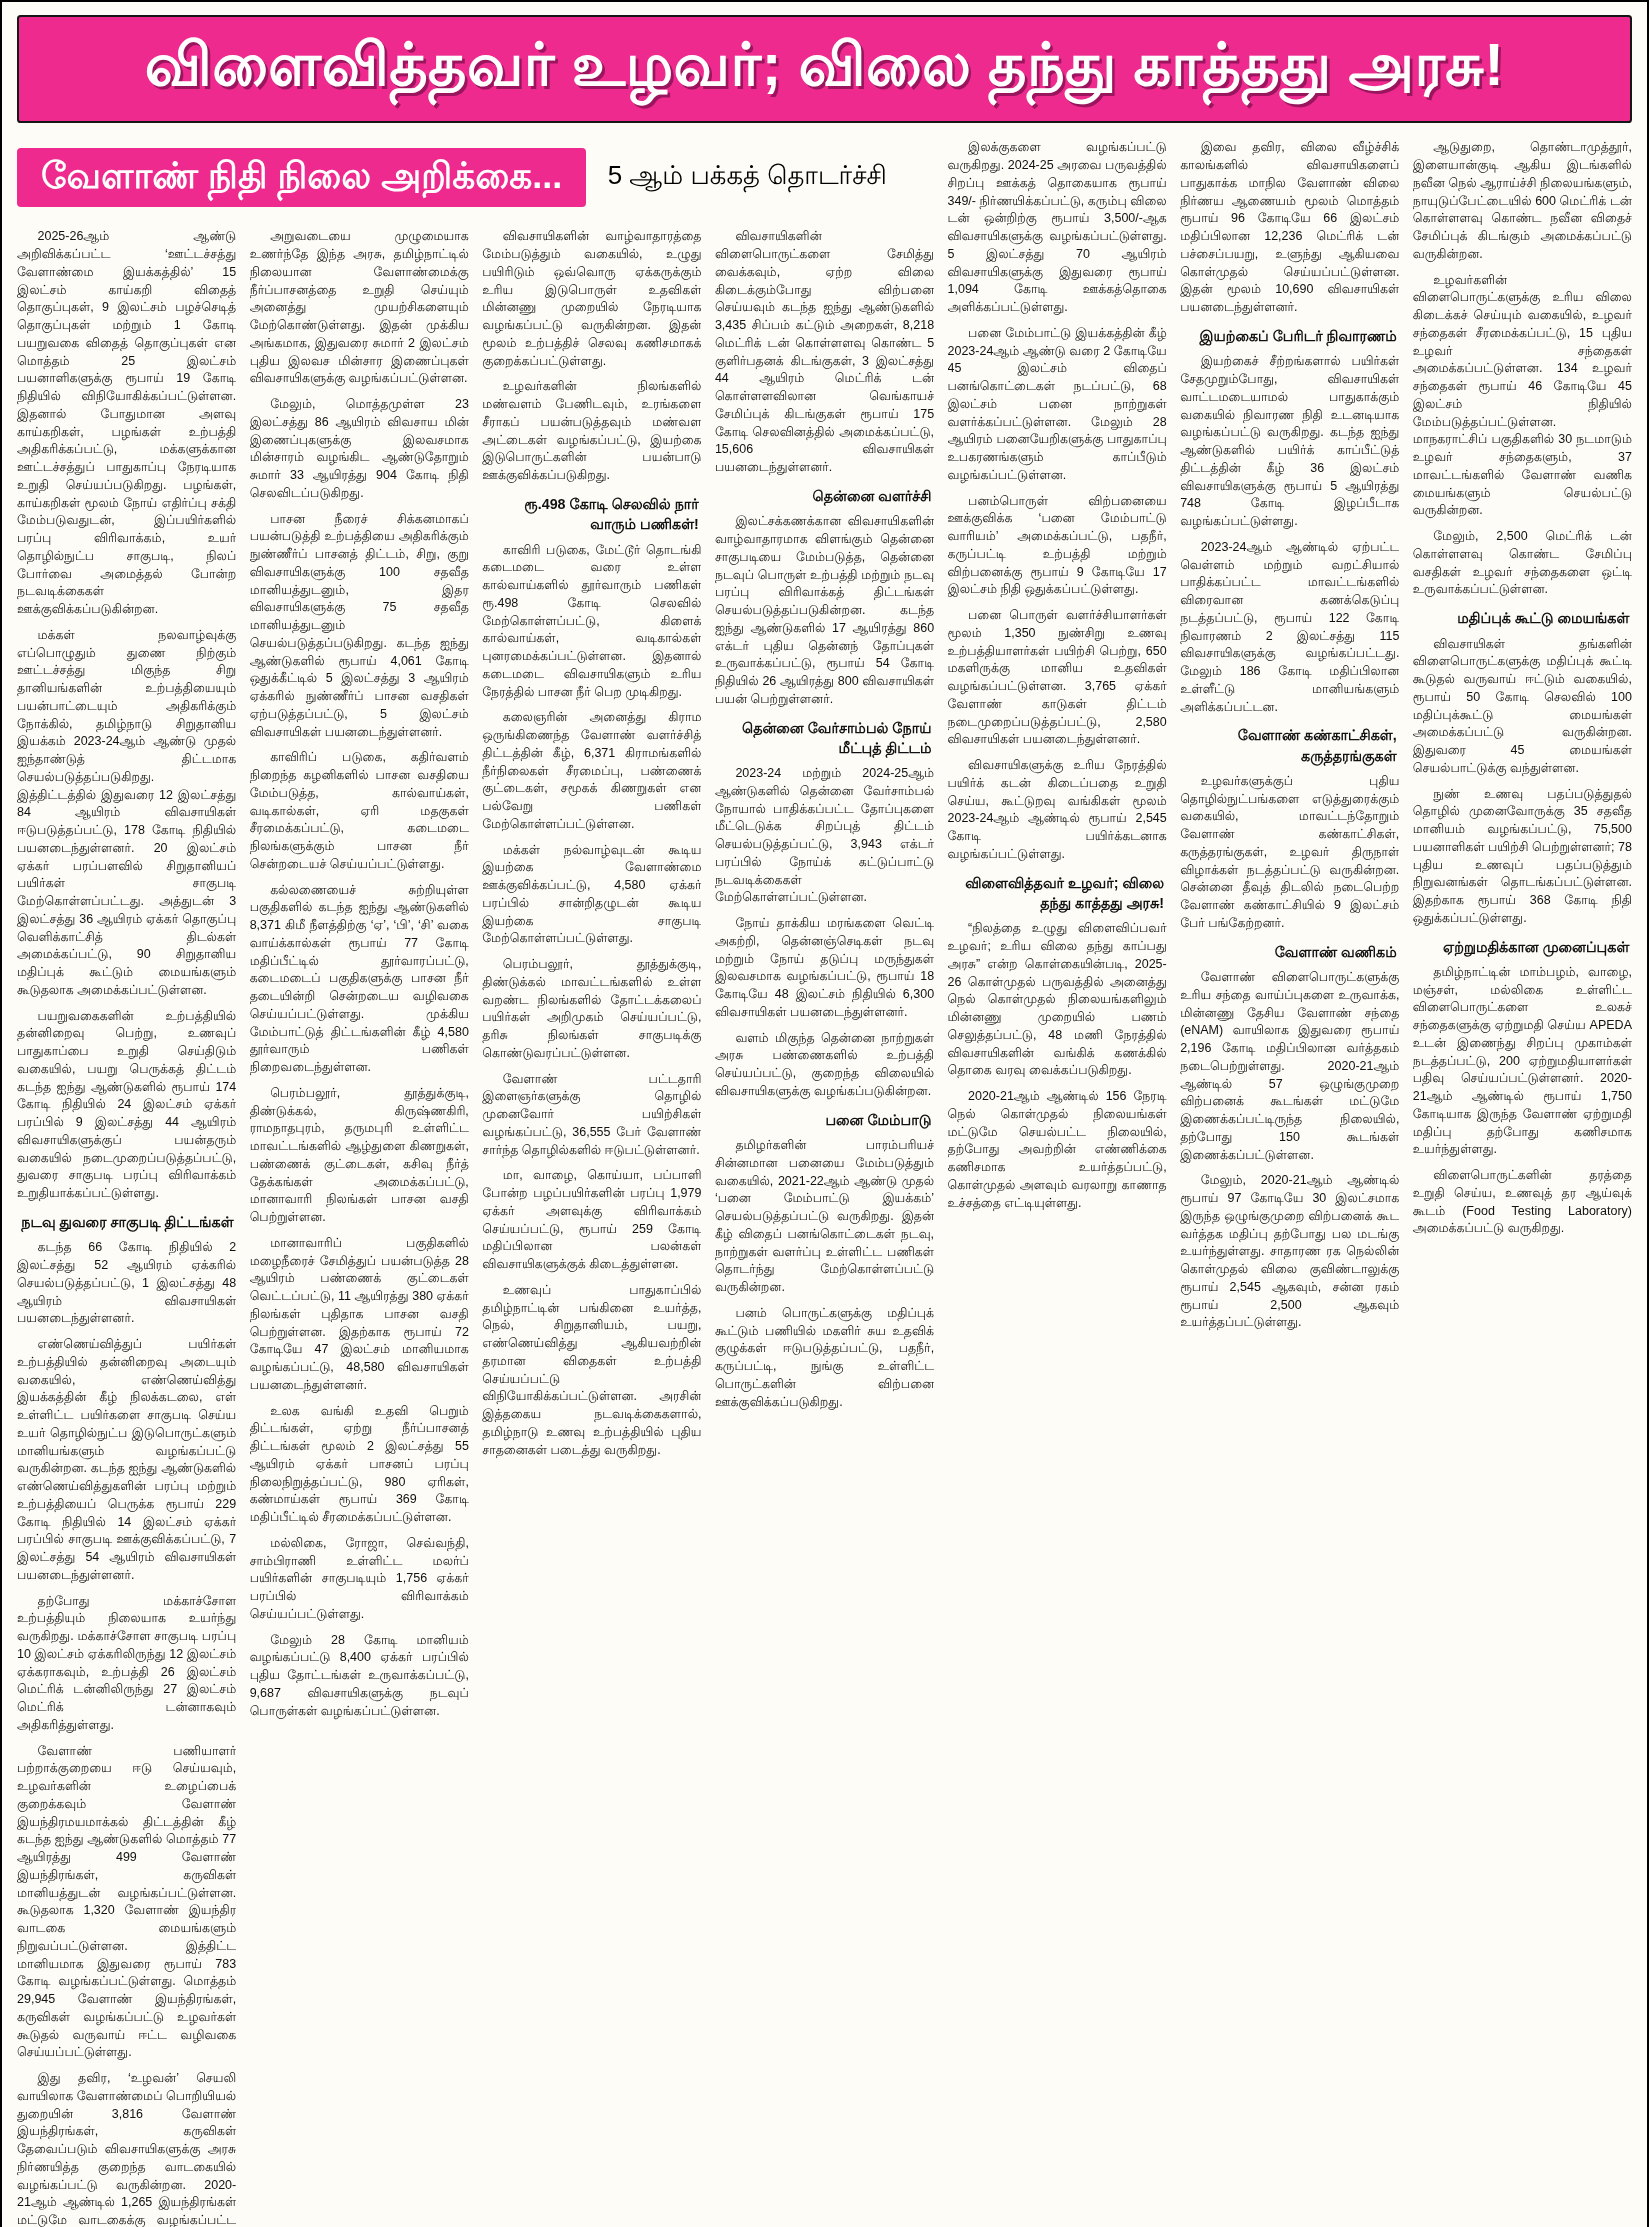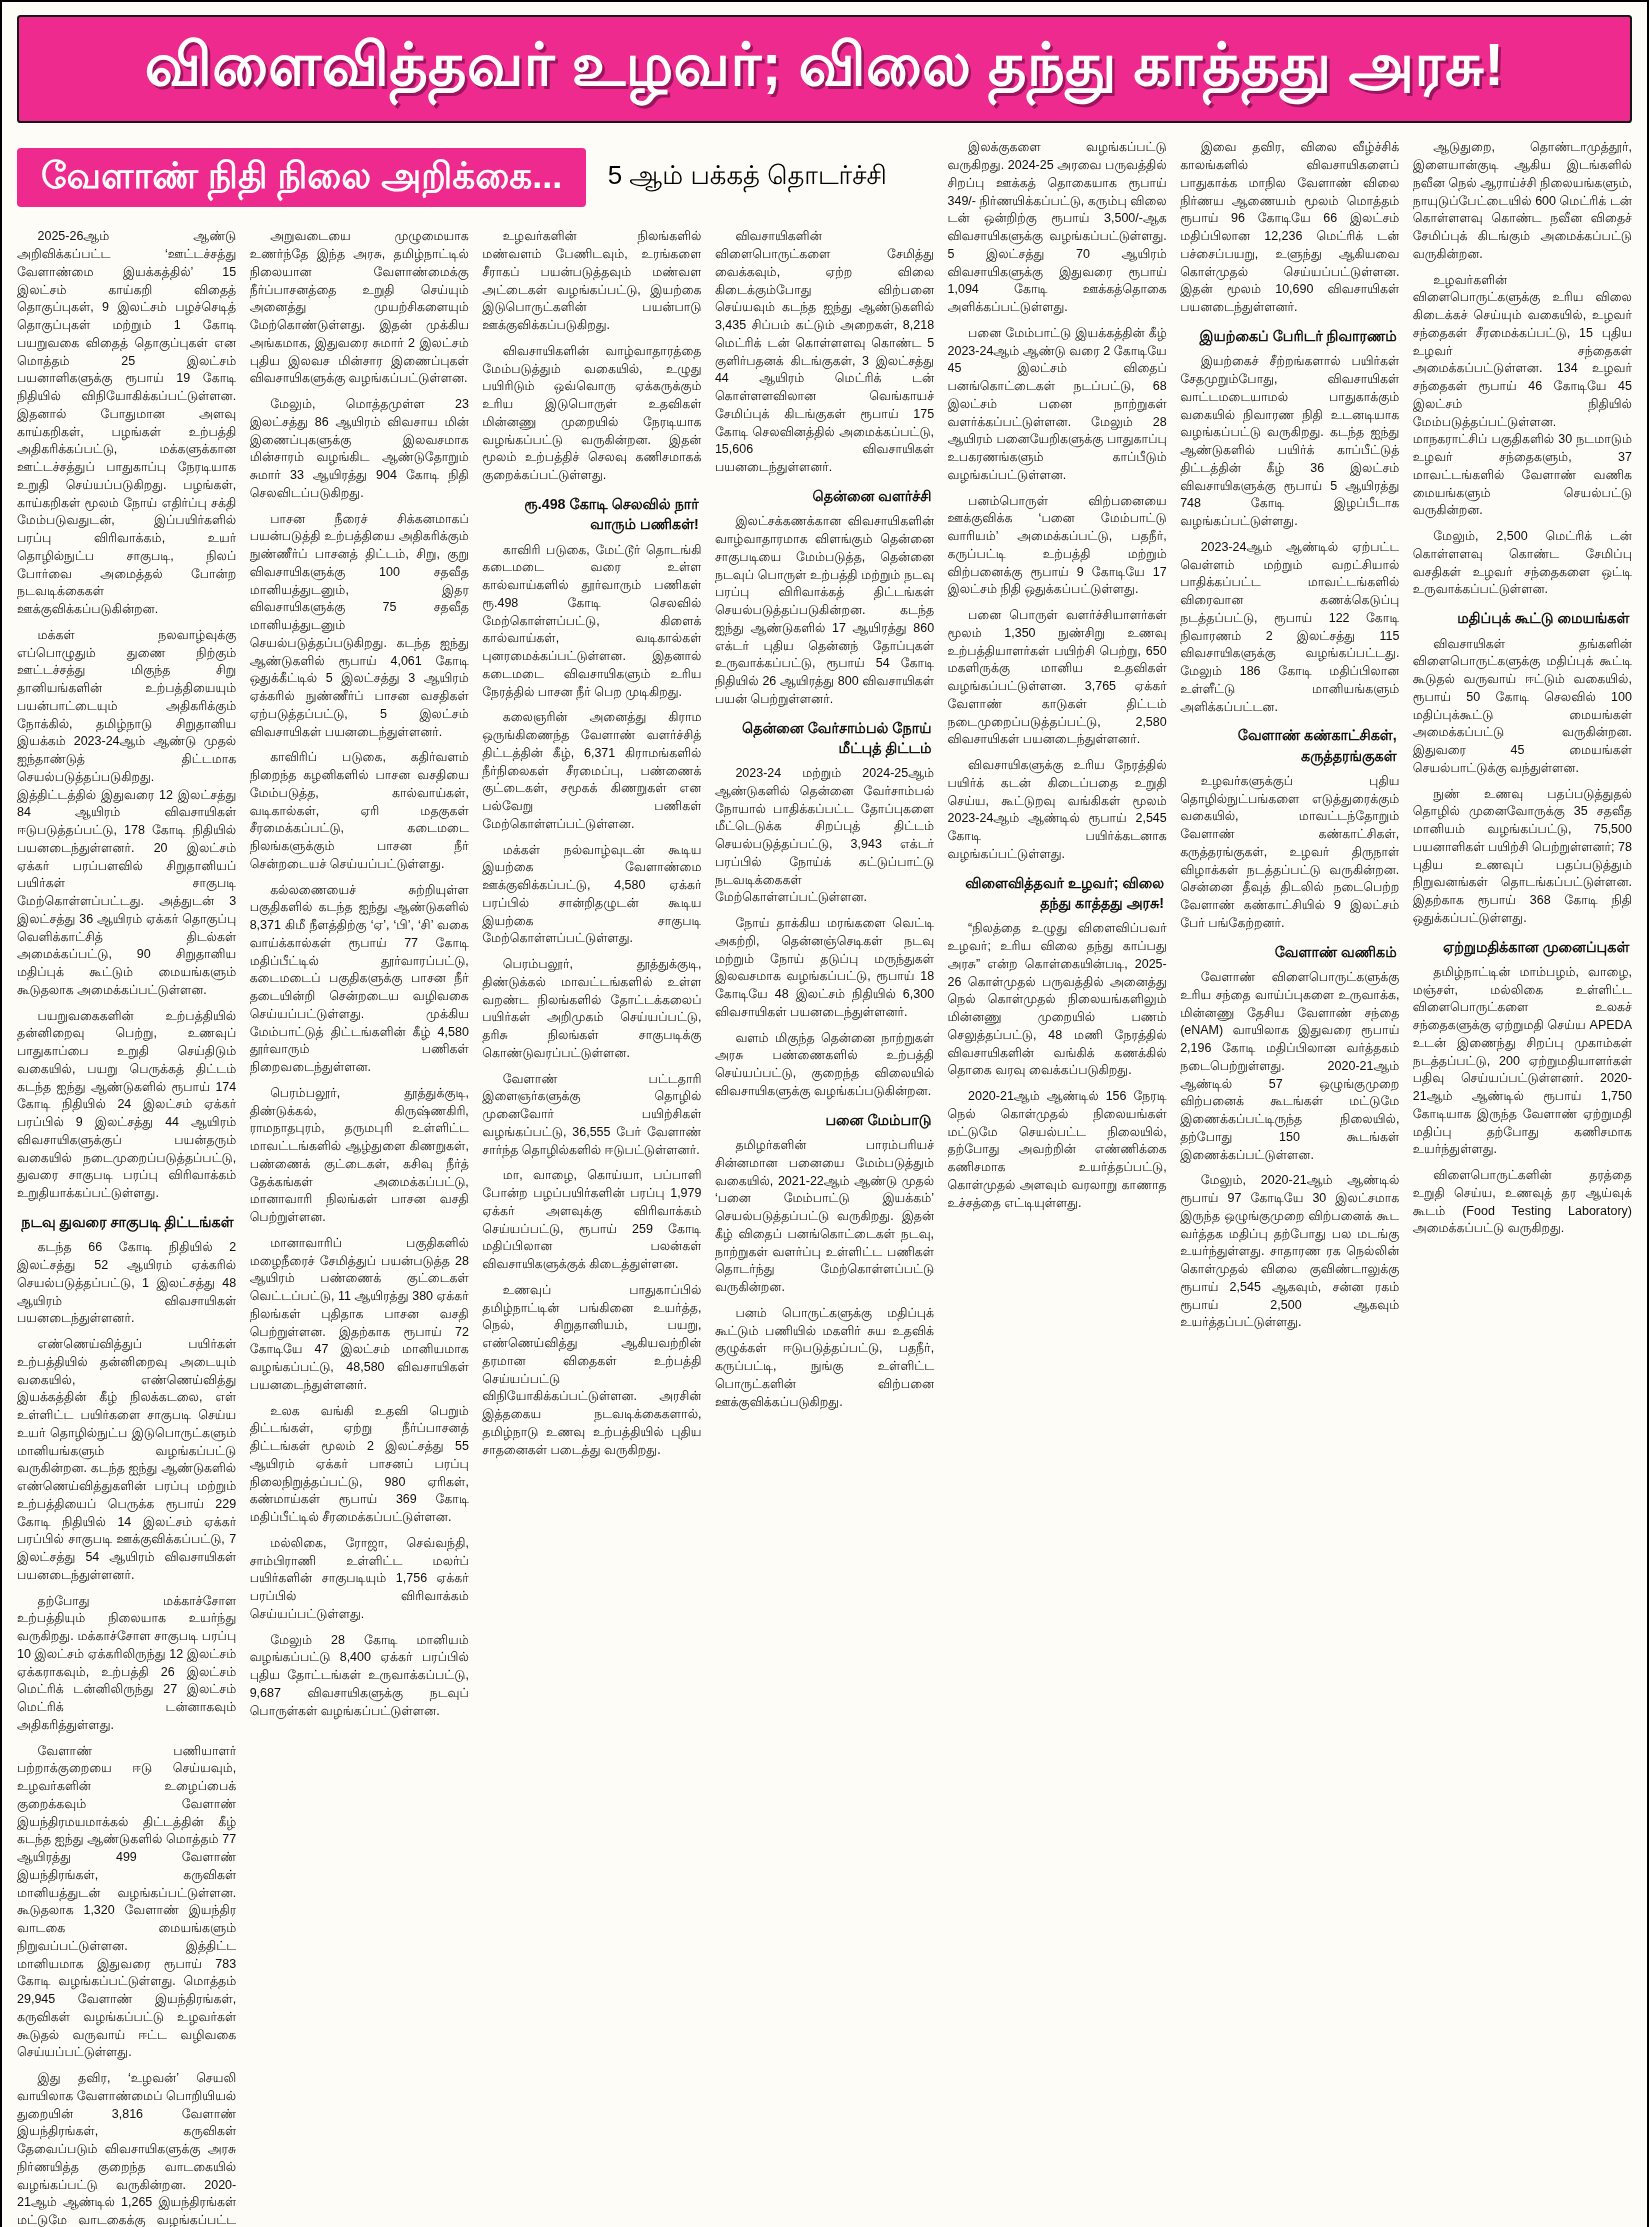--- a/index.html
+++ b/index.html
@@ -113,22 +113,22 @@
         <p>பாசன நீரைச் சிக்கனமாகப் பயன்படுத்தி உற்பத்தியை அதிகரிக்கும் நுண்ணீர்ப் பாசனத் திட்டம், சிறு, குறு விவசாயிகளுக்கு 100 சதவீத மானியத்துடனும், இதர விவசாயிகளுக்கு 75 சதவீத மானியத்துடனும் செயல்படுத்தப்படுகிறது. கடந்த ஐந்து ஆண்டுகளில் ரூபாய் 4,061 கோடி ஒதுக்கீட்டில் 5 இலட்சத்து 3 ஆயிரம் ஏக்கரில் நுண்ணீர்ப் பாசன வசதிகள் ஏற்படுத்தப்பட்டு, 5 இலட்சம் விவசாயிகள் பயனடைந்துள்ளனர்.</p>
         <p>காவிரிப் படுகை, கதிர்வளம் நிறைந்த கழனிகளில் பாசன வசதியை மேம்படுத்த, கால்வாய்கள், வடிகால்கள், ஏரி மதகுகள் சீரமைக்கப்பட்டு, கடைமடை நிலங்களுக்கும் பாசன நீர் சென்றடையச் செய்யப்பட்டுள்ளது.</p>
         <p>கல்லணையைச் சுற்றியுள்ள பகுதிகளில் கடந்த ஐந்து ஆண்டுகளில் 8,371 கிமீ நீளத்திற்கு ‘ஏ’, ‘பி’, ‘சி’ வகை வாய்க்கால்கள் ரூபாய் 77 கோடி மதிப்பீட்டில் தூர்வாரப்பட்டு, கடைமடைப் பகுதிகளுக்கு பாசன நீர் தடையின்றி சென்றடைய வழிவகை செய்யப்பட்டுள்ளது. முக்கிய மேம்பாட்டுத் திட்டங்களின் கீழ் 4,580 தூர்வாரும் பணிகள் நிறைவடைந்துள்ளன.</p>
         <p>பெரம்பலூர், தூத்துக்குடி, திண்டுக்கல், கிருஷ்ணகிரி, ராமநாதபுரம், தருமபுரி உள்ளிட்ட மாவட்டங்களில் ஆழ்துளை கிணறுகள், பண்ணைக் குட்டைகள், கசிவு நீர்த் தேக்கங்கள் அமைக்கப்பட்டு, மானாவாரி நிலங்கள் பாசன வசதி பெற்றுள்ளன.</p>
         <p>மானாவாரிப் பகுதிகளில் மழைநீரைச் சேமித்துப் பயன்படுத்த 28 ஆயிரம் பண்ணைக் குட்டைகள் வெட்டப்பட்டு, 11 ஆயிரத்து 380 ஏக்கர் நிலங்கள் புதிதாக பாசன வசதி பெற்றுள்ளன. இதற்காக ரூபாய் 72 கோடியே 47 இலட்சம் மானியமாக வழங்கப்பட்டு, 48,580 விவசாயிகள் பயனடைந்துள்ளனர்.</p>
         <p>உலக வங்கி உதவி பெறும் திட்டங்கள், ஏற்று நீர்ப்பாசனத் திட்டங்கள் மூலம் 2 இலட்சத்து 55 ஆயிரம் ஏக்கர் பாசனப் பரப்பு நிலைநிறுத்தப்பட்டு, 980 ஏரிகள், கண்மாய்கள் ரூபாய் 369 கோடி மதிப்பீட்டில் சீரமைக்கப்பட்டுள்ளன.</p>
         <p>மல்லிகை, ரோஜா, செவ்வந்தி, சாம்பிராணி உள்ளிட்ட மலர்ப் பயிர்களின் சாகுபடியும் 1,756 ஏக்கர் பரப்பில் விரிவாக்கம் செய்யப்பட்டுள்ளது.</p>
         <p>மேலும் 28 கோடி மானியம் வழங்கப்பட்டு 8,400 ஏக்கர் பரப்பில் புதிய தோட்டங்கள் உருவாக்கப்பட்டு, 9,687 விவசாயிகளுக்கு நடவுப் பொருள்கள் வழங்கப்பட்டுள்ளன.</p>
       </div>
       <div class="col pad-top">
+        <p>விவசாயிகளின் வாழ்வாதாரத்தை மேம்படுத்தும் வகையில், உழுது பயிரிடும் ஒவ்வொரு ஏக்கருக்கும் உரிய இடுபொருள் உதவிகள் மின்னணு முறையில் நேரடியாக வழங்கப்பட்டு வருகின்றன. இதன் மூலம் உற்பத்திச் செலவு கணிசமாகக் குறைக்கப்பட்டுள்ளது.</p>
         <p>உழவர்களின் நிலங்களில் மண்வளம் பேணிடவும், உரங்களை சீராகப் பயன்படுத்தவும் மண்வள அட்டைகள் வழங்கப்பட்டு, இயற்கை இடுபொருட்களின் பயன்பாடு ஊக்குவிக்கப்படுகிறது.</p>
-        <p>விவசாயிகளின் வாழ்வாதாரத்தை மேம்படுத்தும் வகையில், உழுது பயிரிடும் ஒவ்வொரு ஏக்கருக்கும் உரிய இடுபொருள் உதவிகள் மின்னணு முறையில் நேரடியாக வழங்கப்பட்டு வருகின்றன. இதன் மூலம் உற்பத்திச் செலவு கணிசமாகக் குறைக்கப்பட்டுள்ளது.</p>
         <div class="subhead">ரூ.498 கோடி செலவில் நார் வாரும் பணிகள்!</div>
         <p>காவிரி படுகை, மேட்டூர் தொடங்கி கடைமடை வரை உள்ள கால்வாய்களில் தூர்வாரும் பணிகள் ரூ.498 கோடி செலவில் மேற்கொள்ளப்பட்டு, கிளைக் கால்வாய்கள், வடிகால்கள் புனரமைக்கப்பட்டுள்ளன. இதனால் கடைமடை விவசாயிகளும் உரிய நேரத்தில் பாசன நீர் பெற முடிகிறது.</p>
         <p>கலைஞரின் அனைத்து கிராம ஒருங்கிணைந்த வேளாண் வளர்ச்சித் திட்டத்தின் கீழ், 6,371 கிராமங்களில் நீர்நிலைகள் சீரமைப்பு, பண்ணைக் குட்டைகள், சமூகக் கிணறுகள் என பல்வேறு பணிகள் மேற்கொள்ளப்பட்டுள்ளன.</p>
         <p>மக்கள் நல்வாழ்வுடன் கூடிய இயற்கை வேளாண்மை ஊக்குவிக்கப்பட்டு, 4,580 ஏக்கர் பரப்பில் சான்றிதழுடன் கூடிய இயற்கை சாகுபடி மேற்கொள்ளப்பட்டுள்ளது.</p>
         <p>பெரம்பலூர், தூத்துக்குடி, திண்டுக்கல் மாவட்டங்களில் உள்ள வறண்ட நிலங்களில் தோட்டக்கலைப் பயிர்கள் அறிமுகம் செய்யப்பட்டு, தரிசு நிலங்கள் சாகுபடிக்கு கொண்டுவரப்பட்டுள்ளன.</p>
         <p>வேளாண் பட்டதாரி இளைஞர்களுக்கு தொழில் முனைவோர் பயிற்சிகள் வழங்கப்பட்டு, 36,555 பேர் வேளாண் சார்ந்த தொழில்களில் ஈடுபட்டுள்ளனர்.</p>
         <p>மா, வாழை, கொய்யா, பப்பாளி போன்ற பழப்பயிர்களின் பரப்பு 1,979 ஏக்கர் அளவுக்கு விரிவாக்கம் செய்யப்பட்டு, ரூபாய் 259 கோடி மதிப்பிலான பலன்கள் விவசாயிகளுக்குக் கிடைத்துள்ளன.</p>
         <p>உணவுப் பாதுகாப்பில் தமிழ்நாட்டின் பங்கினை உயர்த்த, நெல், சிறுதானியம், பயறு, எண்ணெய்வித்து ஆகியவற்றின் தரமான விதைகள் உற்பத்தி செய்யப்பட்டு விநியோகிக்கப்பட்டுள்ளன. அரசின் இத்தகைய நடவடிக்கைகளால், தமிழ்நாடு உணவு உற்பத்தியில் புதிய சாதனைகள் படைத்து வருகிறது.</p>
       </div>
       <div class="col pad-top">

